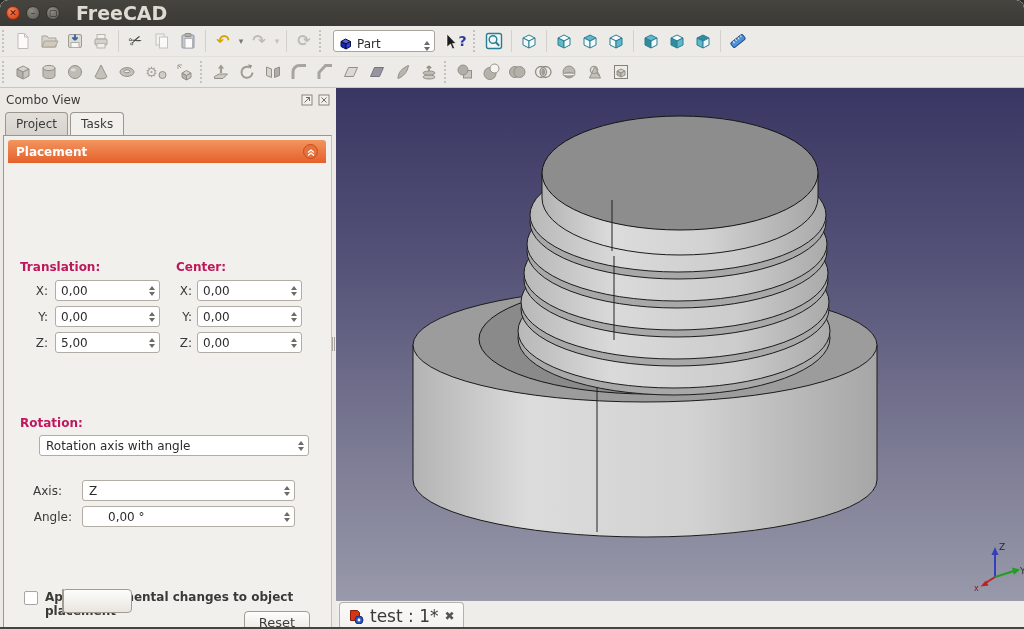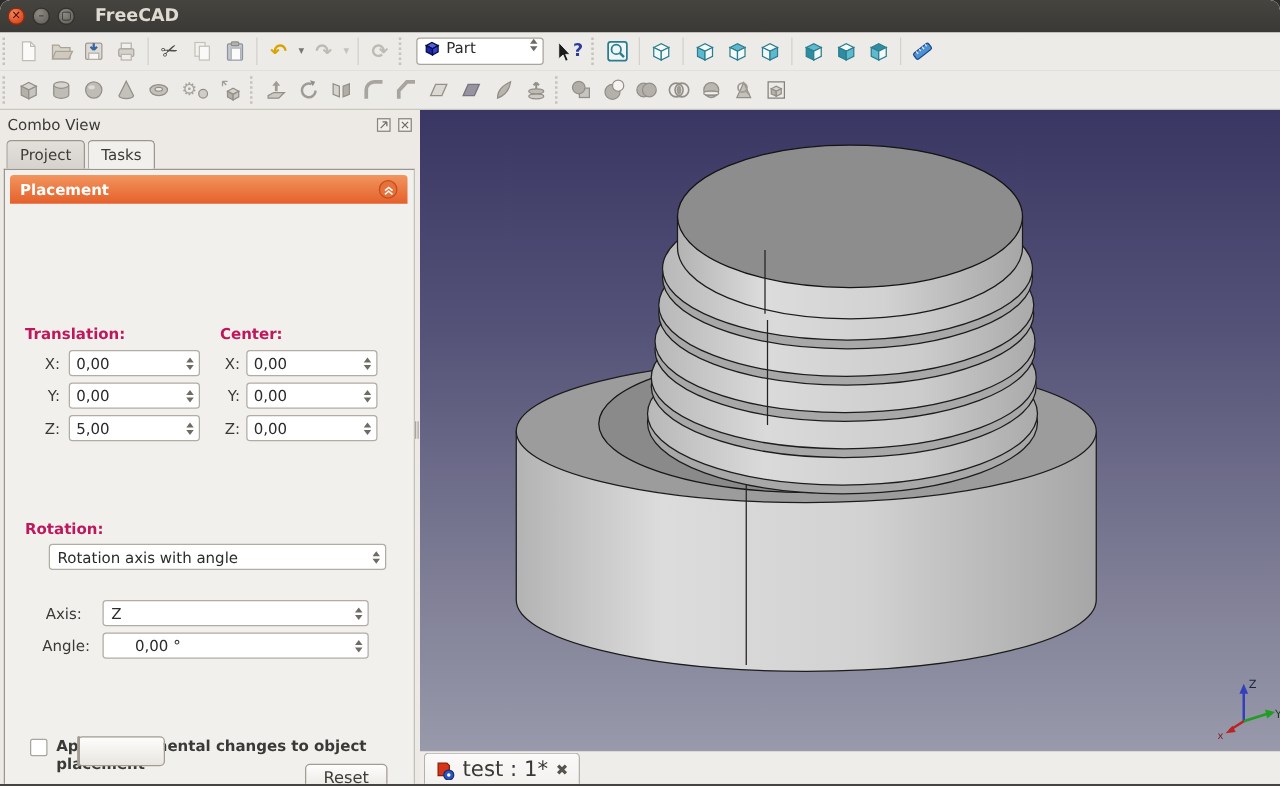--- a/index.html
+++ b/index.html
@@ -7,36 +7,36 @@
   #app{position:relative;width:1024px;height:629px;font-family:"DejaVu Sans",sans-serif;
        background:#edebe7;border-radius:8px 8px 0 0;overflow:hidden;border-bottom:2px solid #454440;}
 
   
   #titlebar{position:absolute;left:0;top:0;width:1024px;height:26px;background:linear-gradient(#45443f,#3a3935);
             border-radius:8px 8px 0 0;display:flex;align-items:center;}
   .winbtn{width:14px;height:14px;border-radius:50%;margin-left:6px;display:flex;align-items:center;justify-content:center;
           font-size:9px;line-height:1;cursor:default;}
   .winbtn.close{background:radial-gradient(circle at 35% 30%,#f0875f,#df4b22 70%);border:1px solid #8c2c0d;color:#4d1404;}
   .winbtn.minmax{background:radial-gradient(circle at 35% 30%,#8d8a83,#6b6962 70%);border:1px solid #33322e;color:#282722;}
-  #win-title{color:#dfdbd2;font-weight:bold;font-size:14px;margin-left:16px;}
+  #win-title{color:#dfdbd2;font-weight:bold;font-size:19px;margin-left:16px;}
 
   
   .toolbar{position:absolute;left:0;width:1024px;display:flex;align-items:center;background:#edebe7;}
   #toolbar1{top:26px;height:31px;border-bottom:1px solid #e3e0db;}
   #toolbar2{top:57px;height:31px;border-bottom:1px solid #c9c6c0;}
   .tbtn{width:26px;height:26px;display:flex;align-items:center;justify-content:center;border-radius:3px;}
   .tbtn svg{display:block;}
   .sep{width:1px;height:22px;background:#d4d1cb;margin:0 4px;}
   .grip{width:4px;height:22px;border-left:2px dotted #c6c3bd;margin:0 4px 0 2px;}
   .uglyph{font-size:16px;line-height:1;}
   .caret{font-size:9px;color:#7a776f;width:10px;text-align:center;}
   .dis{opacity:.95;}
 
   #wb-combo{height:22px;min-width:102px;background:#fff;border:1px solid #a9a49c;border-radius:3px;
-            display:flex;align-items:flex-start;padding:0 4px;margin:0 6px;}
+            display:flex;align-items:flex-end;padding:0 4px;margin:0 6px;}
   #wb-combo .lbl{font-size:12px;color:#2c2c2c;margin-left:4px;flex:1;}
   .stepcol{display:flex;flex-direction:column;align-items:center;gap:2px;margin-left:6px;}
   .tri-up{width:0;height:0;border-left:3.5px solid transparent;border-right:3.5px solid transparent;border-bottom:4px solid #6e6b64;}
   .tri-dn{width:0;height:0;border-left:3.5px solid transparent;border-right:3.5px solid transparent;border-top:4px solid #6e6b64;}
 
   
   #panel{position:absolute;left:0;top:88px;width:336px;height:541px;background:#edeae6;}
   #cv-header{position:absolute;left:0;top:0;width:100%;height:24px;display:flex;align-items:center;padding:0 6px;}
   #cv-title{font-size:12px;color:#3a3a38;flex:1;}
   .cv-ico{width:13px;height:13px;margin-left:4px;display:flex;align-items:center;justify-content:center;}
@@ -495,21 +495,21 @@
     </div>
 
     <div class="h" style="left:20px;top:328px;">Rotation:</div>
     <div class="combo" style="left:39px;top:347px;width:270px;">
       <span class="sel">Rotation axis with angle</span>
       <span class="stepcol">
           <i class="tri-up"></i>
           <i class="tri-dn"></i>
         </span>
     </div>
-    <div class="flbl" style="left:30px;top:396px;width:42px;text-align:center;">Axis:</div>
+    <div class="flbl" style="left:20px;top:396px;width:42px;">Axis:</div>
     <div class="combo" style="left:82px;top:392px;width:213px;">
       <span class="sel">Z</span>
       <span class="stepcol">
           <i class="tri-up"></i>
           <i class="tri-dn"></i>
         </span>
     </div>
     <div class="flbl" style="left:30px;top:422px;width:42px;">Angle:</div>
     <div class="spin" style="left:82px;top:418px;width:213px;padding-left:20px;">
       <input value="0,00 °" style="">

